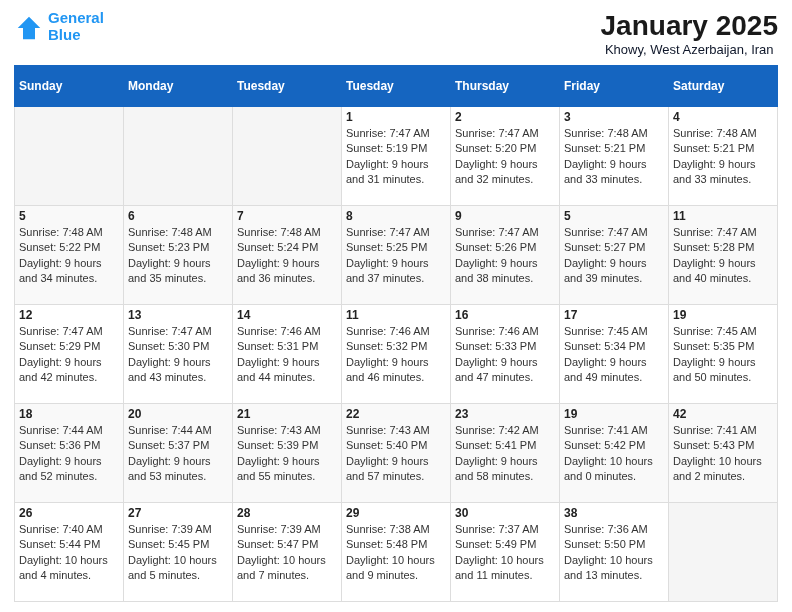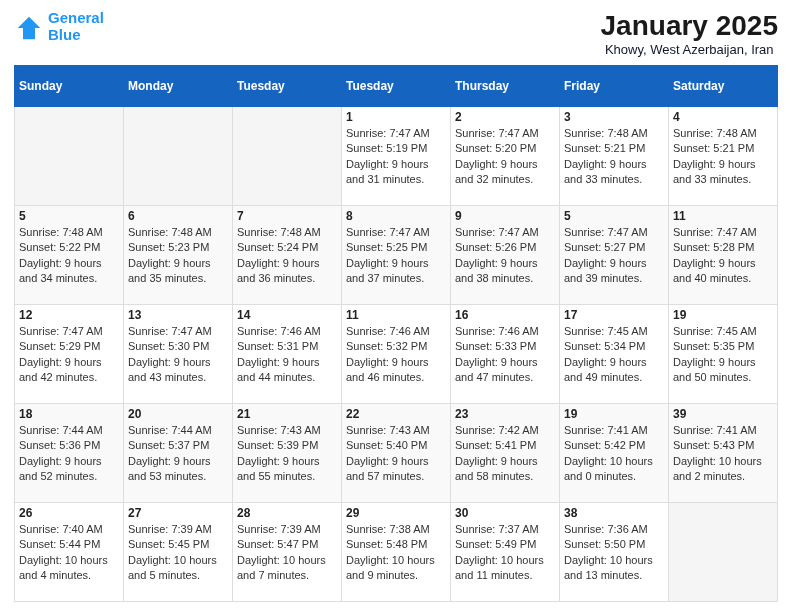--- a/index.html
+++ b/index.html
@@ -236,21 +236,21 @@
           </td>
           <td>
             <span class="day-number">23</span>
             <div class="day-info">Sunrise: 7:42 AM<br>Sunset: 5:41 PM<br>Daylight: 9 hours<br>and 58 minutes.</div>
           </td>
           <td>
             <span class="day-number">19</span>
             <div class="day-info">Sunrise: 7:41 AM<br>Sunset: 5:42 PM<br>Daylight: 10 hours<br>and 0 minutes.</div>
           </td>
           <td>
-            <span class="day-number">39</span>
+            <span class="day-number">42</span>
             <div class="day-info">Sunrise: 7:41 AM<br>Sunset: 5:43 PM<br>Daylight: 10 hours<br>and 2 minutes.</div>
           </td>
         </tr>
         <tr>
           <td>
             <span class="day-number">26</span>
             <div class="day-info">Sunrise: 7:40 AM<br>Sunset: 5:44 PM<br>Daylight: 10 hours<br>and 4 minutes.</div>
           </td>
           <td>
             <span class="day-number">27</span>

